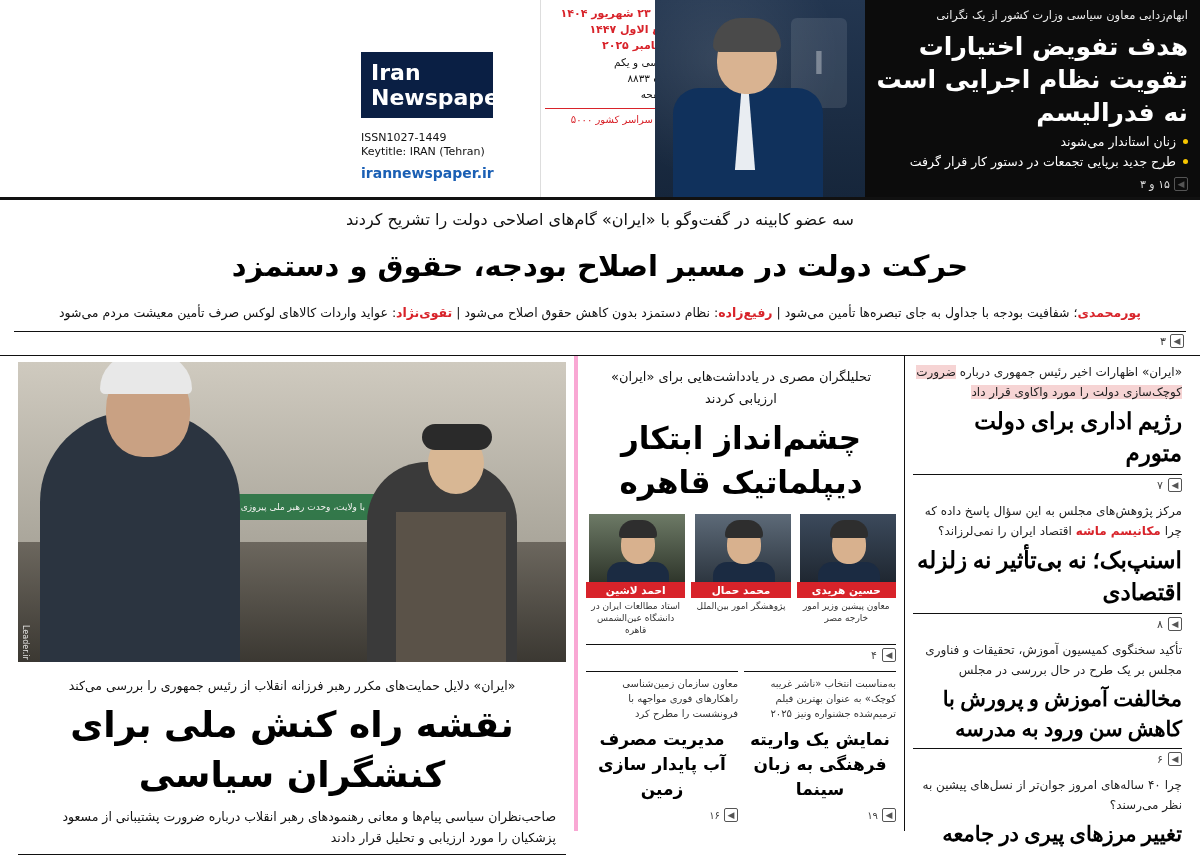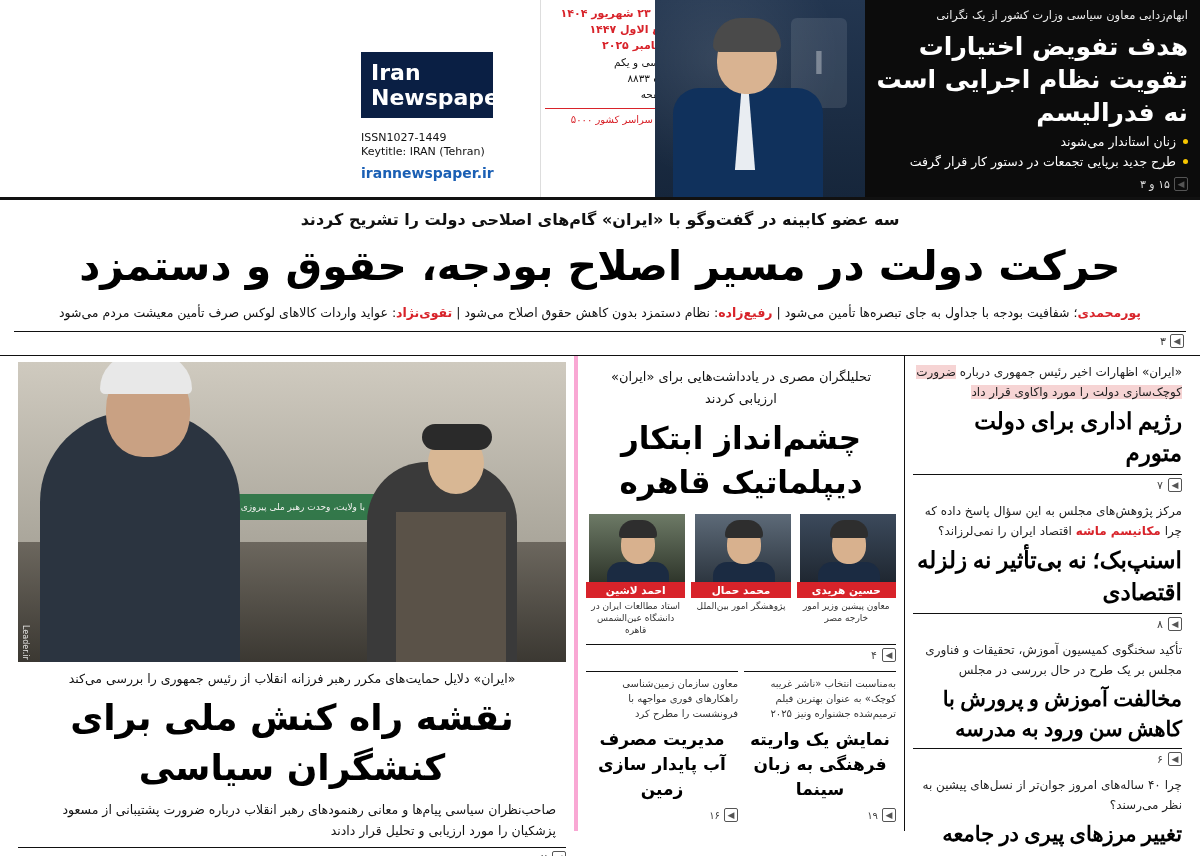--- a/index.html
+++ b/index.html
@@ -176,24 +176,24 @@
     clip-path: polygon(40% 0, 60% 0, 78% 100%, 22% 100%);
   }
 
   
   .lead {
     padding: 10px 14px 4px 14px;
     text-align: center;
     border-bottom: 1px solid #111;
   }
   .lead-kicker {
-    font-size: 16px; font-weight: bold; color: #111; margin-bottom: 8px;
+    font-size: 16px; font-weight: normal; color: #111; margin-bottom: 8px;
   }
   .lead-head {
-    font-size: 41px; line-height: 58px; font-weight: bold; color: #000;
+    font-size: 29px; line-height: 58px; font-weight: bold; color: #000;
     letter-spacing: -1px;
   }
   .lead-sub {
     margin-top: 8px;
     font-size: 12.5px; line-height: 20px; color: #111;
     padding-bottom: 6px;
   }
   .lead-sub b { color: #000; }
   .lead-sub .red { color: #d8232a; font-weight: bold; }
   .lead-pagebox {
@@ -366,21 +366,21 @@
     width: 70px; height: 26px; border-radius: 14px;
     background: #2a2a2a;
   }
   .bp-credit {
     position: absolute; left: 3px; bottom: 2px;
     font-size: 8px; color: rgba(255,255,255,.85);
     writing-mode: vertical-rl;
   }
   .left-sub {
     font-size: 12.5px; line-height: 20px; color: #111;
-    text-align: center; padding: 7px 4px 4px 4px;
+    text-align: center; padding: 14px 4px 4px 4px;
   }
   .left-head {
     font-size: 36px; line-height: 50px; font-weight: bold; text-align: center; color: #000;
     padding-bottom: 6px;
   }
   .left-deck {
     font-size: 12.5px; line-height: 21px; color: #111;
     padding: 0 10px 6px 10px;
   }
   .left-page {

